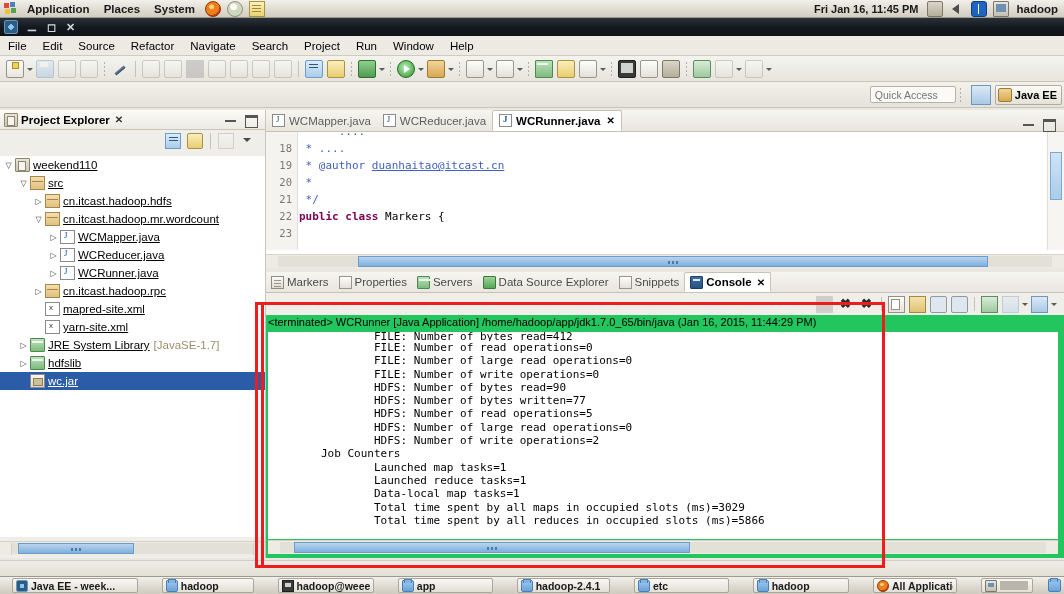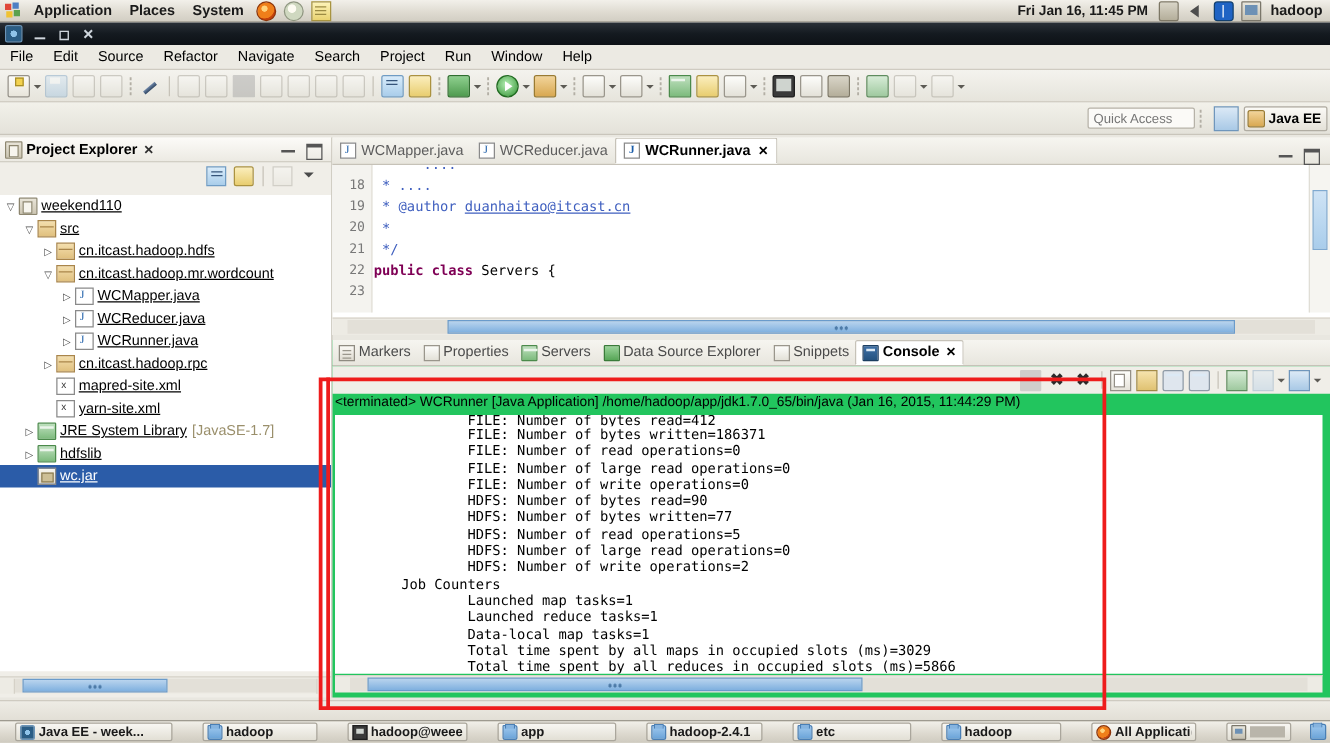--- a/index.html
+++ b/index.html
@@ -537,21 +537,21 @@
               <div class="lnum">21</div>
               <div class="lnum">22</div>
               <div class="lnum">23</div>
             </div>
           <div id="ed-code">
               <div class="cline" style="height: 8px; overflow: hidden;"><span class="jdoc" style="position:relative;top:-9px">&nbsp;* &nbsp;&nbsp;&nbsp;....&nbsp;&nbsp;</span></div>
               <div class="cline"><span class="jdoc"> * ....</span></div>
               <div class="cline"><span class="jdoc"> * @author </span><span class="jdoc-link">duanhaitao@itcast.cn</span></div>
               <div class="cline"><span class="jdoc"> *</span></div>
               <div class="cline"><span class="jdoc"> */</span></div>
-              <div class="cline"><span class="kw">public class </span><span class="cls">Servers {</span></div>
+              <div class="cline"><span class="kw">public class </span><span class="cls">Markers {</span></div>
               <div class="cline"><span class="cls"></span></div>
             </div>
           <div id="ed-overview">
             <div id="ed-ov-thumb"></div>
           </div>
           <div id="ed-hscroll">
             <span class="sb-arrow"></span>
             <span class="sb-track">
               <span class="sb-thumb">
                   <span class="grip"></span>
@@ -606,21 +606,20 @@
           <span class="sep"></span>
           <span class="cb ico-pin"></span>
           <span class="cb ico-win dim"></span>
           <span class="caret"></span>
           <span class="cb ico-win"></span>
           <span class="caret"></span>
         </div>
         <div id="cs-header">&lt;terminated&gt; WCRunner [Java Application] /home/hadoop/app/jdk1.7.0_65/bin/java (Jan 16, 2015, 11:44:29 PM)</div>
         <div id="cs-body">
             <div class="oline clip-top" style="position: relative;">                FILE: Number of bytes read=412</div>
-            <div class="oline">                FILE: Number of bytes written=186371</div>
             <div class="oline">                FILE: Number of read operations=0</div>
             <div class="oline">                FILE: Number of large read operations=0</div>
             <div class="oline">                FILE: Number of write operations=0</div>
             <div class="oline">                HDFS: Number of bytes read=90</div>
             <div class="oline">                HDFS: Number of bytes written=77</div>
             <div class="oline">                HDFS: Number of read operations=5</div>
             <div class="oline">                HDFS: Number of large read operations=0</div>
             <div class="oline">                HDFS: Number of write operations=2</div>
             <div class="oline">        Job Counters</div>
             <div class="oline">                Launched map tasks=1</div>

